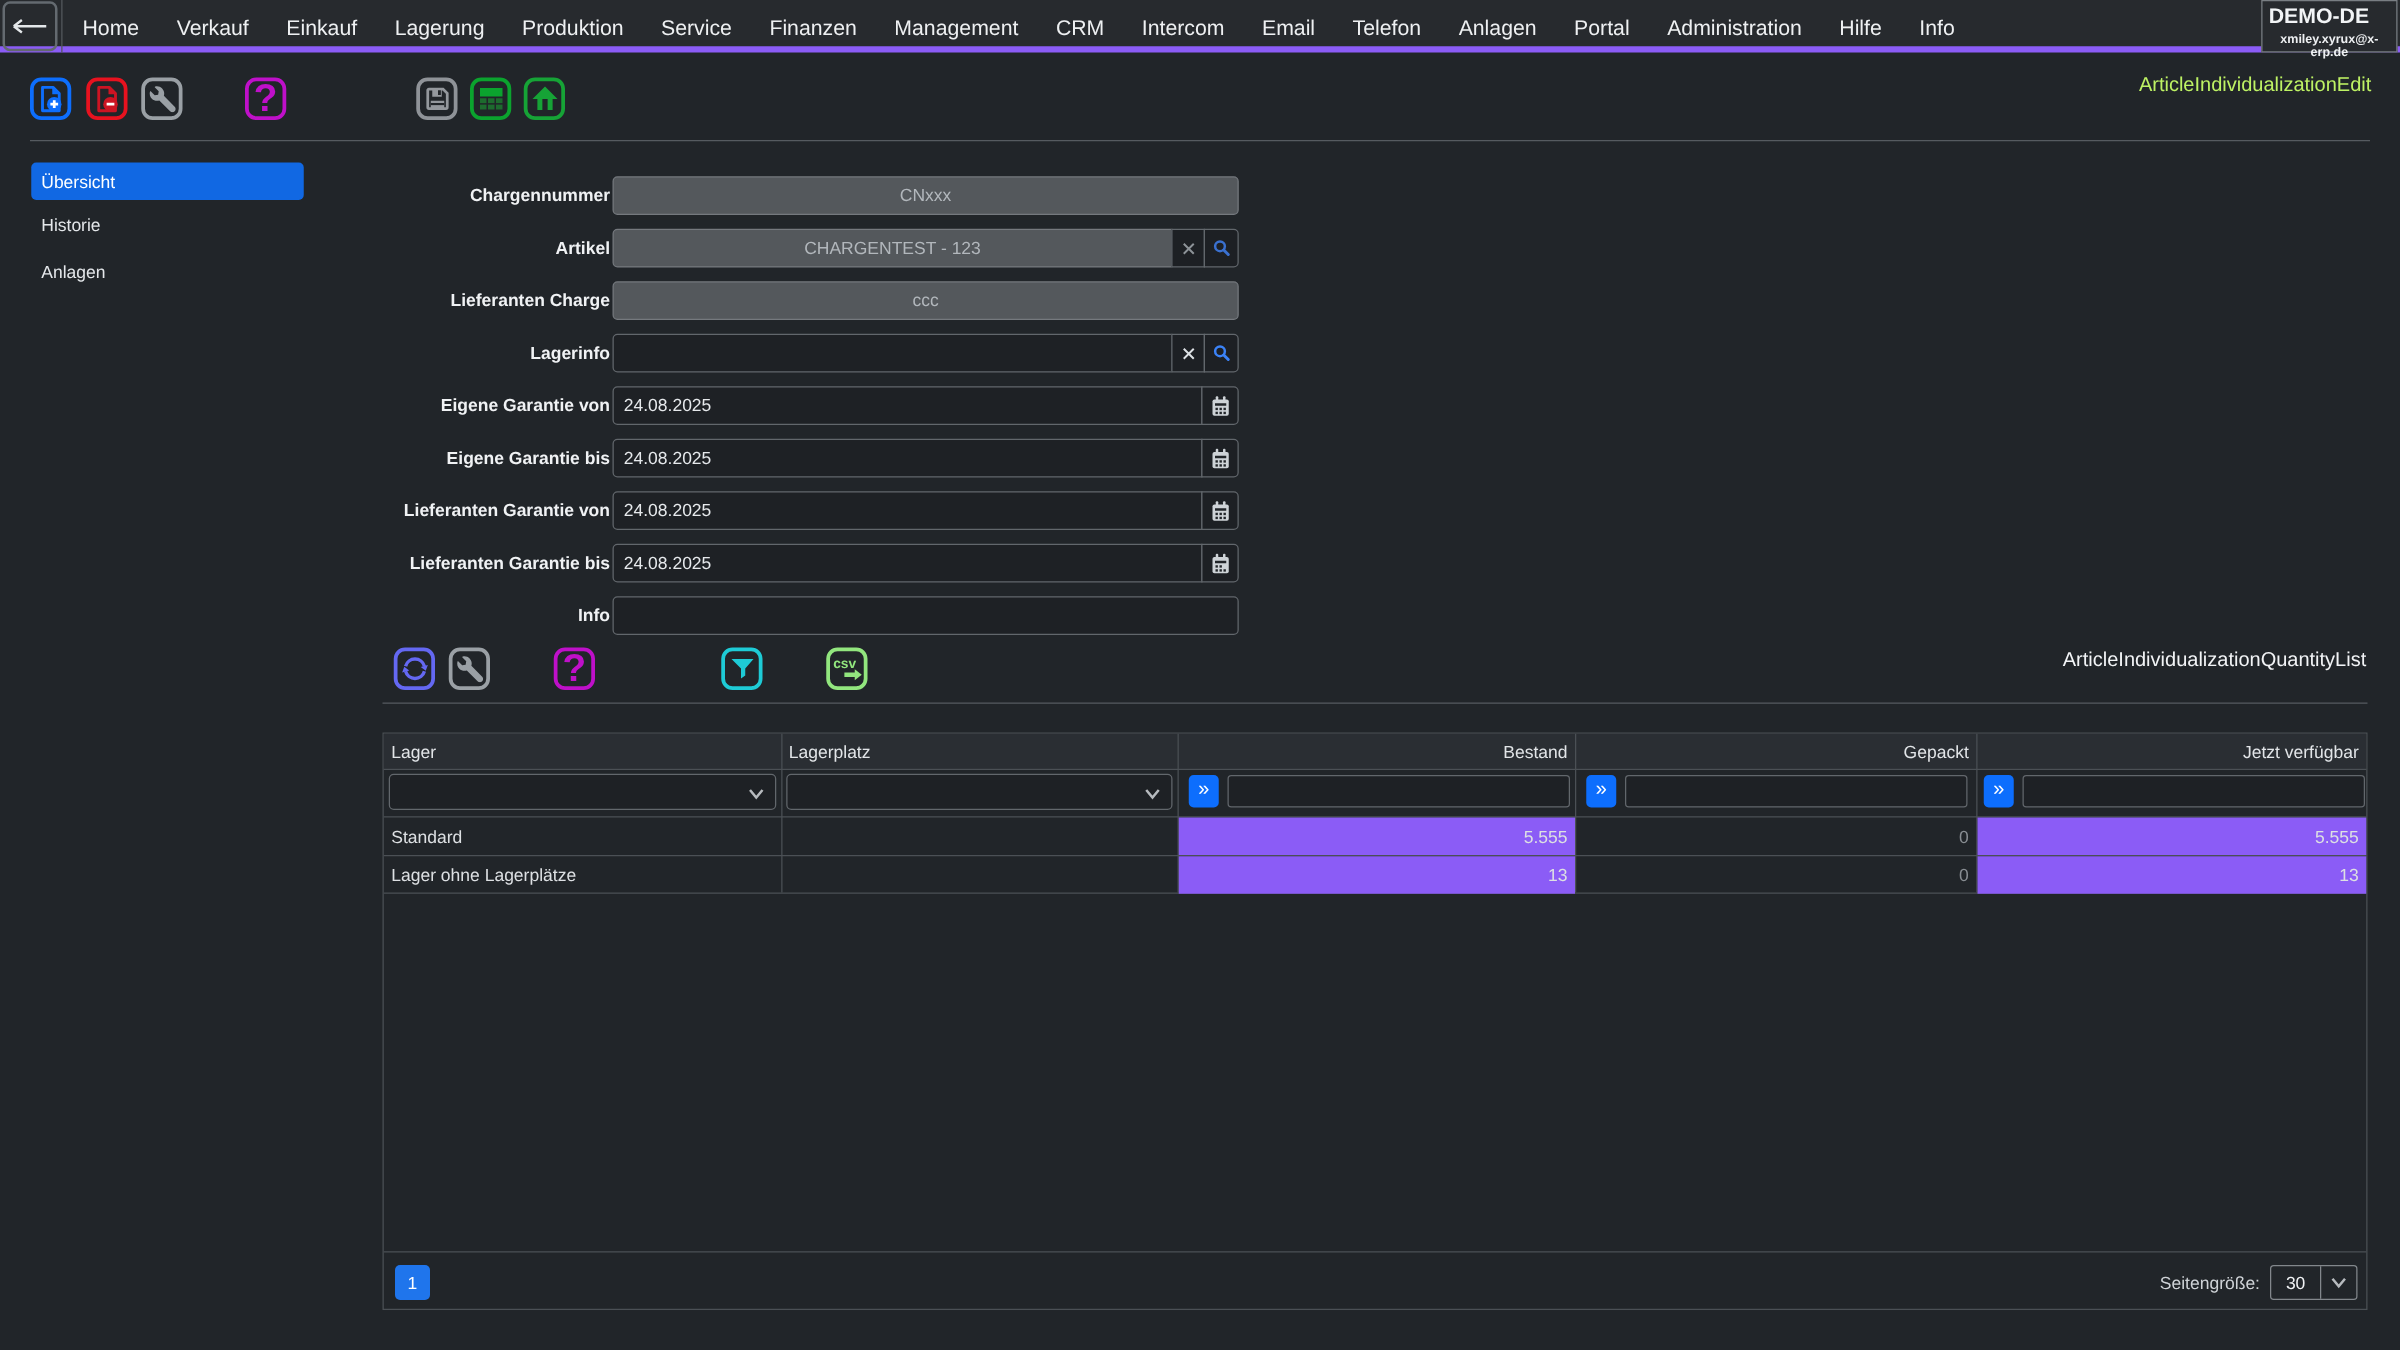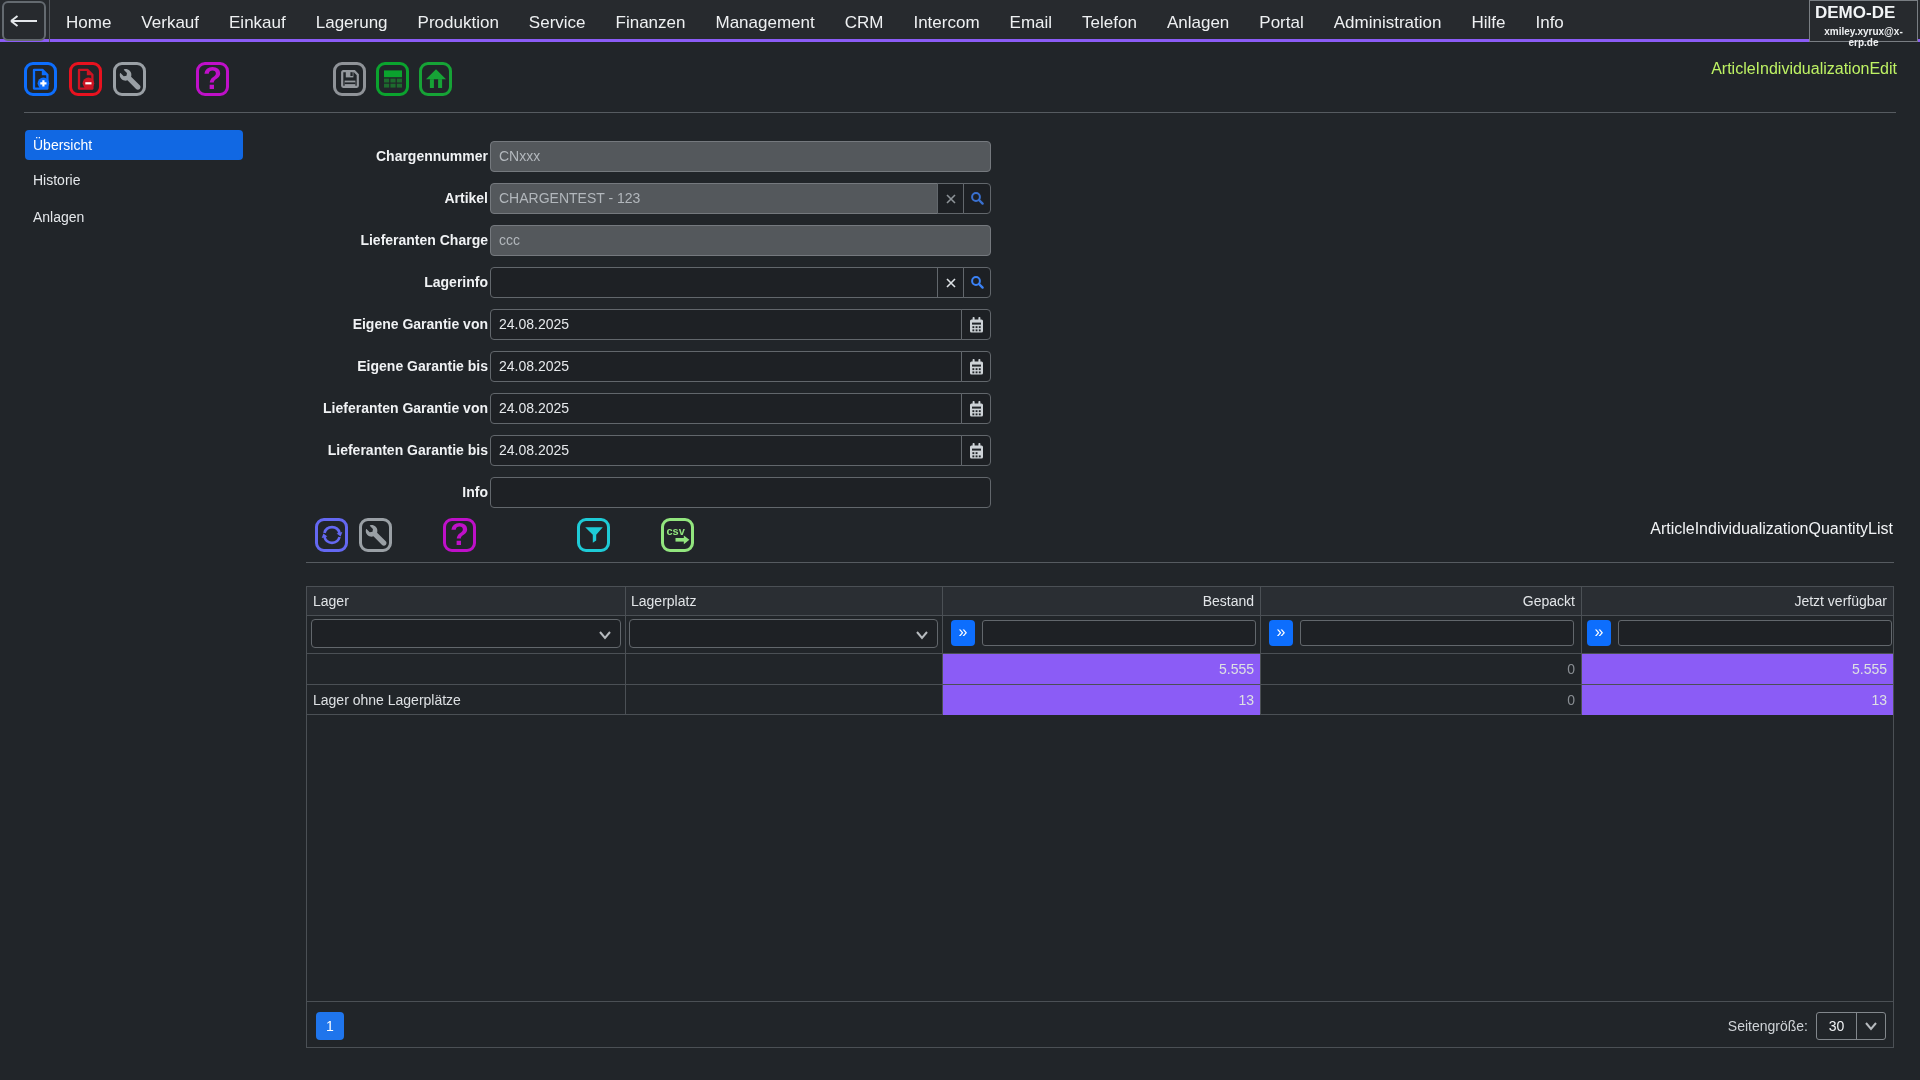--- a/index.html
+++ b/index.html
@@ -1,20 +1,20 @@
 <!DOCTYPE html>
 <html><head>
 <meta charset="utf-8">
 <style>
 * { margin:0; padding:0; box-sizing:border-box; }
 html,body { width:1920px; height:1080px; overflow:hidden; }
 body { background:#212529; color:#e8ebee; font-family:"Liberation Sans", sans-serif; position:relative; }
 
 
-#topbar { position:absolute; left:0; top:0; width:1920px; height:42px; background:#272a2e; border-bottom:3px solid #8b5cf6; }
+#topbar { position:absolute; left:0; top:0; width:1920px; height:42px; background:#272a2e; border-bottom:5px solid #8b5cf6; }
 #backbox { position:absolute; left:2px; top:1px; width:44px; height:40px; border:2px solid #646a70; border-radius:6px; text-align:center; }
 #navsep { position:absolute; left:49px; top:0; width:1px; height:42px; background:#54585d; }
 #nav { position:absolute; left:51px; top:0; height:42px; display:flex; align-items:center; }
 #nav span { padding:3px 15px 0 15px; font-size:17px; color:#eef0f2; }
 #demobox { position:absolute; left:1809px; top:0; width:109px; height:42px; border:1px solid #797e83; background:#272a2e;font-weight:bold; }
 #demobox .t1 { font-size:17px; color:#f2f4f6; padding:2px 0 0 5px; }
 #demobox .t2 { font-size:10px; color:#eef0f2; text-align:center; margin-top:3px; }
 
 
 .icb { position:absolute; width:33px; height:34px; border-radius:9px; border:3px solid #888; display:flex; align-items:center; justify-content:center; }
@@ -25,21 +25,21 @@
 .hr1 { position:absolute; left:24px; top:112px; width:1872px; height:1px; background:#565b60; }
 .hr2 { position:absolute; left:306px; top:562px; width:1588px; height:1px; background:#565b60; }
 
 
 #sb-active { position:absolute; left:25px; top:130px; width:218px; height:30px; background:#1168e3; border-radius:4px; color:#fff; font-size:14px; line-height:30px; padding-left:8px; }
 .sb-item { position:absolute; left:25px; width:274px; height:30px; font-size:14px; line-height:30px; padding-left:8px; color:#e4e7ea; }
 
 
 .flabel { position:absolute; width:384px; text-align:right; font-weight:bold; font-size:14px; color:#f0f2f4; line-height:31px; left:104px; }
 .finput { position:absolute; left:490px; height:31px; font-size:14px; line-height:29px; padding:0 8px; border-radius:4px; }
-.ro { background:#54585c; border:1px solid #75797e; color:#b2b7bc; }
+.ro { background:#54585c; border:1px solid #75797e; color:#b2b7bc;text-align:center; }
 .rw { background:#1e2125; border:1px solid #62676c; color:#e6e9ec; }
 .gbtn { position:absolute; height:31px; border:1px solid #62676c; background:#1d2024; display:flex; align-items:center; justify-content:center; }
 
 
 #tbl { position:absolute; left:306px; top:586px; width:1588px; height:462px; border:1px solid #4b5055; background:#212529; }
 .th { position:absolute; top:0; height:28px; background:#2a2e33; font-size:14px; color:#e2e5e8; line-height:28px; }
 .vline { position:absolute; background:#4b5055; width:1px; }
 .hline { position:absolute; background:#4b5055; height:1px; left:0; width:1586px; }
 .cell { position:absolute; font-size:14px; line-height:30px; color:#dde0e3; }
 .green { background:#8b5cf6; }
@@ -315,20 +315,21 @@
         <polyline points="2,4 7,10 12,4" fill="none" stroke="#b6babe" stroke-width="2"></polyline>
       </svg>
     </div>
   <div class="fbtn" style="left:644px;">»</div>
   <div class="finp" style="left:675px; width:274px;"></div>
   <div class="fbtn" style="left:962px;">»</div>
   <div class="finp" style="left:993px; width:274px;"></div>
   <div class="fbtn" style="left:1280px;">»</div>
   <div class="finp" style="left:1311px; width:274px;"></div>
 
+  <div class="cell" style="left:0; top:67px; width:318px; padding-left:6px;">Standard</div>
   <div class="cell green" style="left:636px; top:67px; width:317px; text-align:right; padding-right:6px;">5.555</div>
   <div class="cell" style="left:954px; top:67px; width:320px; text-align:right; padding-right:6px; color:#888d92;">0</div>
   <div class="cell green" style="left:1275px; top:67px; width:311px; text-align:right; padding-right:6px;">5.555</div>
   <div class="cell" style="left:0; top:98px; width:318px; padding-left:6px;">Lager ohne Lagerplätze</div>
   <div class="cell green" style="left:636px; top:98px; width:317px; text-align:right; padding-right:6px;">13</div>
   <div class="cell" style="left:954px; top:98px; width:320px; text-align:right; padding-right:6px; color:#888d92;">0</div>
   <div class="cell green" style="left:1275px; top:98px; width:311px; text-align:right; padding-right:6px;">13</div>
 
   <div id="pg1">1</div>
   <div id="psz">

